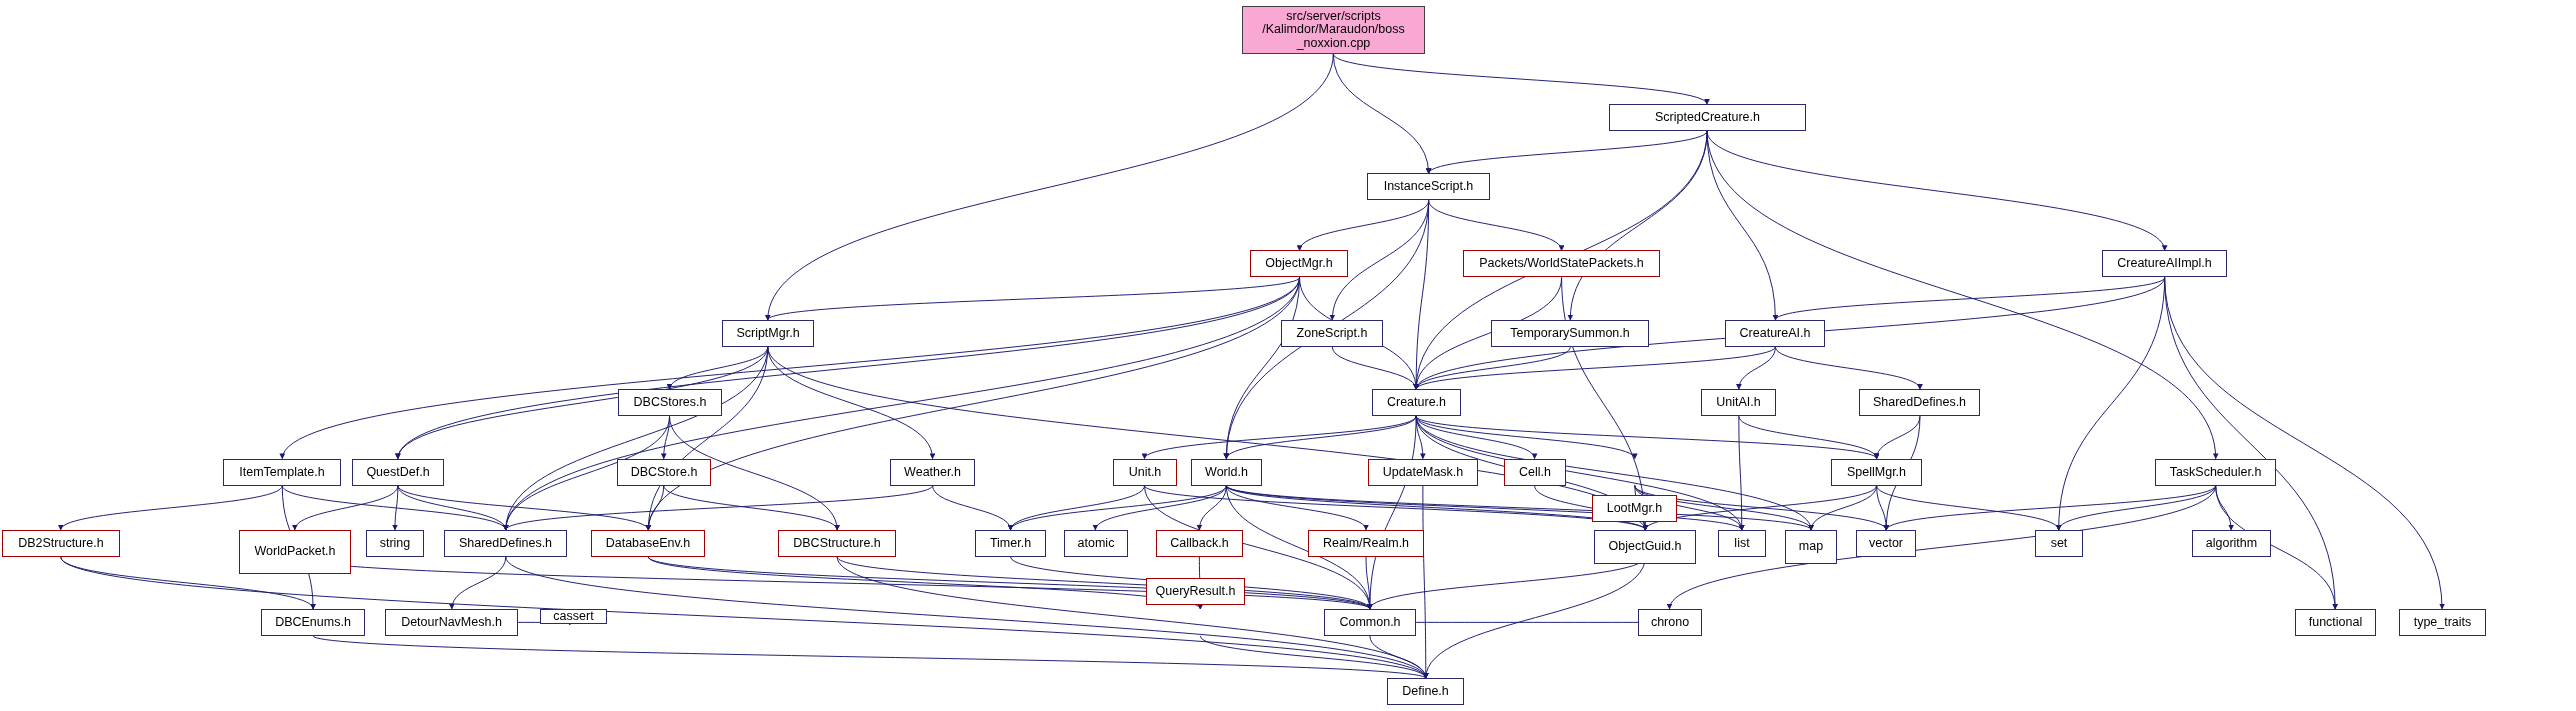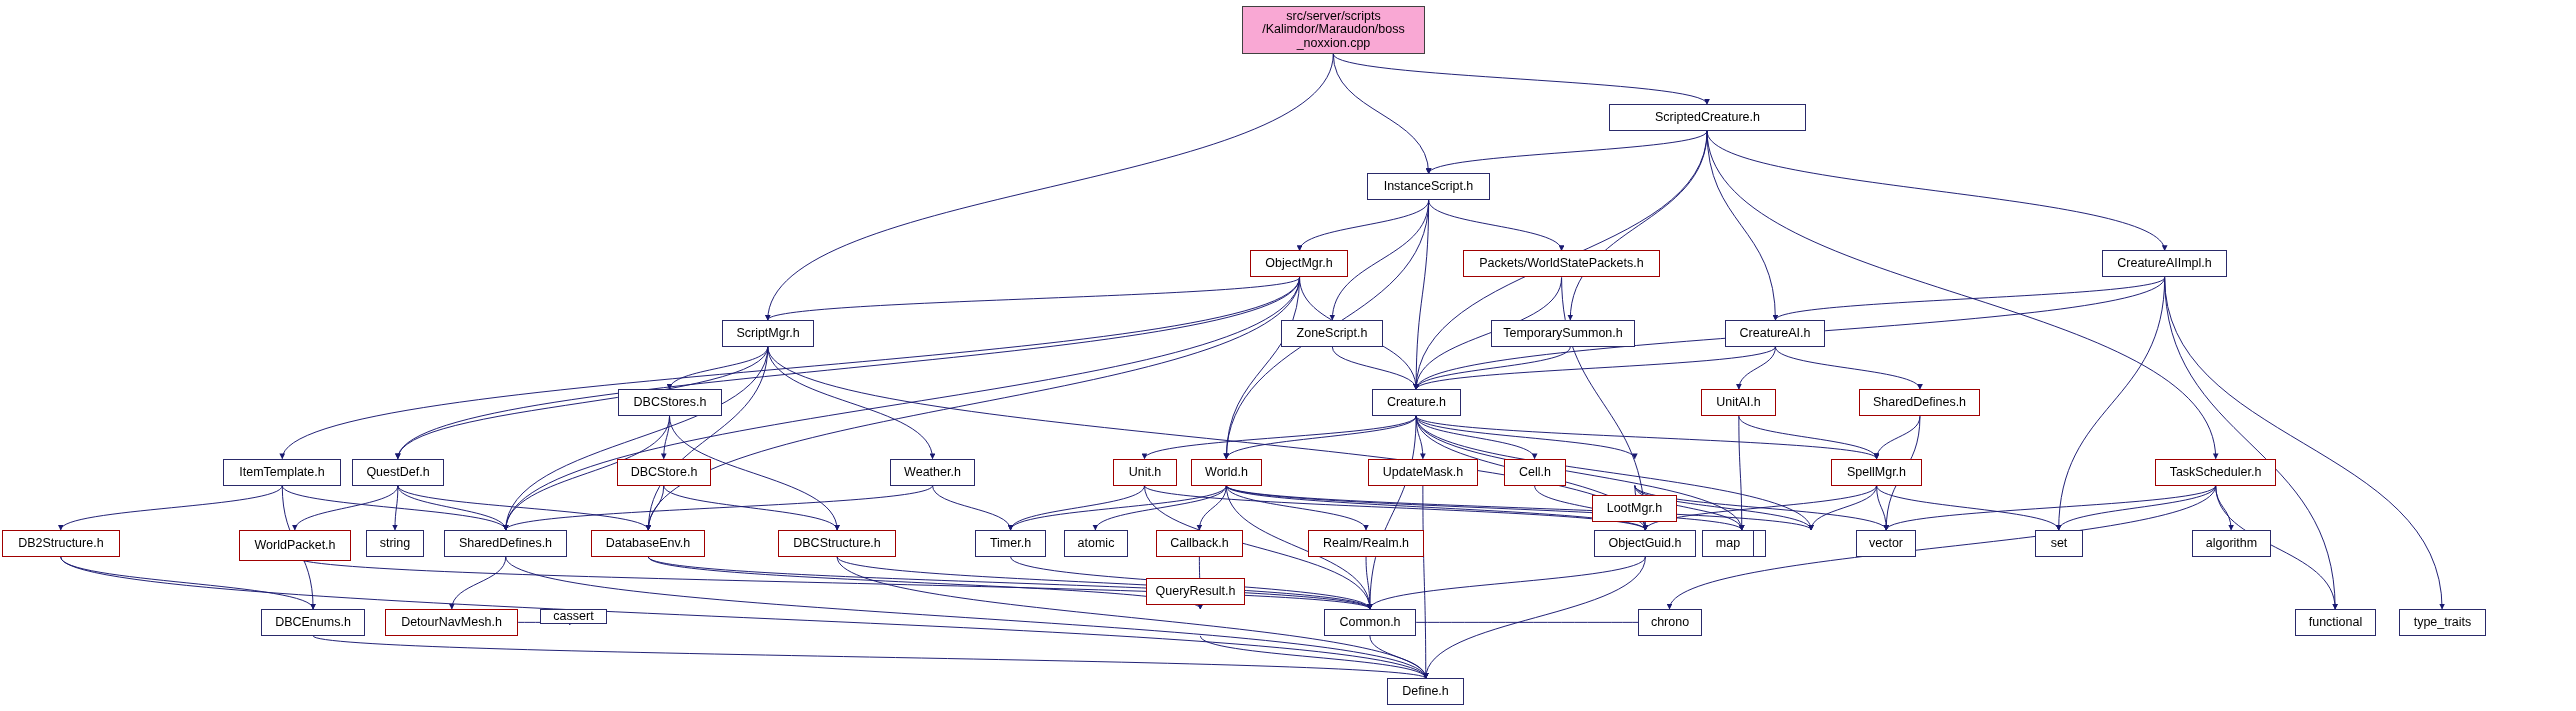--- a/index.html
+++ b/index.html
@@ -172,50 +172,50 @@
 <div class="node root" style="left: 1242px; top: 5.8px; width: 183px; height: 48px;">src/server/scripts
 /Kalimdor/Maraudon/boss
 _noxxion.cpp</div>
     <div class="node blue" style="left: 1609px; top: 104px; width: 197px; height: 27px;">ScriptedCreature.h</div>
     <div class="node blue" style="left: 1367px; top: 173px; width: 123px; height: 27px;">InstanceScript.h</div>
     <div class="node blue" style="left: 2102px; top: 250px; width: 125px; height: 27px;">CreatureAIImpl.h</div>
     <div class="node " style="left: 1250px; top: 250px; width: 98px; height: 27px;">ObjectMgr.h</div>
     <div class="node " style="left: 1463px; top: 250px; width: 197px; height: 27px;">Packets/WorldStatePackets.h</div>
     <div class="node blue" style="left: 722px; top: 320px; width: 92px; height: 27px;">ScriptMgr.h</div>
     <div class="node blue" style="left: 1281px; top: 320px; width: 102px; height: 27px;">ZoneScript.h</div>
-    <div class="node blue" style="left: 1491px; top: 320px; width: 144px; height: 27px;">TemporarySummon.h</div>
+    <div class="node blue" style="left: 1491px; top: 320px; width: 158px; height: 27px;">TemporarySummon.h</div>
     <div class="node blue" style="left: 1725px; top: 320px; width: 100px; height: 27px;">CreatureAI.h</div>
     <div class="node blue" style="left: 618px; top: 389px; width: 104px; height: 27px;">DBCStores.h</div>
     <div class="node blue" style="left: 1372px; top: 389px; width: 89px; height: 27px;">Creature.h</div>
     <div class="node " style="left: 1701px; top: 389px; width: 75px; height: 27px;">UnitAI.h</div>
     <div class="node " style="left: 1859px; top: 389px; width: 121px; height: 27px;">SharedDefines.h</div>
     <div class="node blue" style="left: 223px; top: 459px; width: 118px; height: 27px;">ItemTemplate.h</div>
     <div class="node blue" style="left: 352px; top: 459px; width: 92px; height: 27px;">QuestDef.h</div>
     <div class="node " style="left: 617px; top: 459px; width: 94px; height: 27px;">DBCStore.h</div>
     <div class="node blue" style="left: 890px; top: 459px; width: 85px; height: 27px;">Weather.h</div>
     <div class="node " style="left: 1113px; top: 459px; width: 64px; height: 27px;">Unit.h</div>
     <div class="node " style="left: 1191px; top: 459px; width: 71px; height: 27px;">World.h</div>
     <div class="node " style="left: 1368px; top: 459px; width: 110px; height: 27px;">UpdateMask.h</div>
     <div class="node " style="left: 1504px; top: 459px; width: 62px; height: 27px;">Cell.h</div>
     <div class="node " style="left: 1592px; top: 459px; width: 85px; height: 27px; margin-top: 36px;">LootMgr.h</div>
     <div class="node " style="left: 1831px; top: 459px; width: 91px; height: 27px;">SpellMgr.h</div>
     <div class="node " style="left: 2155px; top: 459px; width: 121px; height: 27px;">TaskScheduler.h</div>
     <div class="node " style="left: 1.9px; top: 530px; width: 118px; height: 27px;">DB2Structure.h</div>
-    <div class="node " style="left: 239px; top: 530px; width: 112px; height: 31px;">WorldPacket.h</div>
+    <div class="node " style="left: 239px; top: 530px; width: 112px; height: 44px;">WorldPacket.h</div>
     <div class="node blue" style="left: 366px; top: 530px; width: 58px; height: 27px;">string</div>
     <div class="node blue" style="left: 444px; top: 530px; width: 123px; height: 27px;">SharedDefines.h</div>
     <div class="node " style="left: 591px; top: 530px; width: 114px; height: 27px;">DatabaseEnv.h</div>
     <div class="node " style="left: 778px; top: 530px; width: 118px; height: 27px;">DBCStructure.h</div>
     <div class="node blue" style="left: 975px; top: 530px; width: 71px; height: 27px;">Timer.h</div>
     <div class="node blue" style="left: 1064px; top: 530px; width: 64px; height: 27px;">atomic</div>
     <div class="node " style="left: 1156px; top: 530px; width: 87px; height: 27px;">Callback.h</div>
     <div class="node " style="left: 1308px; top: 530px; width: 116px; height: 27px;">Realm/Realm.h</div>
-    <div class="node blue" style="left: 1594px; top: 530px; width: 102px; height: 27px;">ObjectGuid.h</div>
+    <div class="node blue" style="left: 1594px; top: 530px; width: 102px; height: 34px;">ObjectGuid.h</div>
     <div class="node blue" style="left: 1718px; top: 530px; width: 48px; height: 27px;">list</div>
-    <div class="node blue" style="left: 1702px; top: 530px; width: 52px; height: 27px;">map</div>
+    <div class="node blue" style="left: 1785px; top: 530px; width: 52px; height: 34px;">map</div>
     <div class="node blue" style="left: 1856px; top: 530px; width: 60px; height: 27px;">vector</div>
     <div class="node blue" style="left: 2035px; top: 530px; width: 48px; height: 27px;">set</div>
     <div class="node blue" style="left: 2192px; top: 530px; width: 79px; height: 27px;">algorithm</div>
     <div class="node blue" style="left: 261px; top: 609px; width: 104px; height: 27px;">DBCEnums.h</div>
     <div class="node " style="left: 385px; top: 609px; width: 133px; height: 27px;">DetourNavMesh.h</div>
     <div class="node blue" style="left: 540px; top: 609px; width: 67px; height: 15px;">cassert</div>
     <div class="node " style="left: 1146px; top: 578px; width: 99px; height: 27px;">QueryResult.h</div>
     <div class="node blue" style="left: 1324px; top: 609px; width: 92px; height: 27px;">Common.h</div>
     <div class="node blue" style="left: 1638px; top: 609px; width: 64px; height: 27px;">chrono</div>
     <div class="node blue" style="left: 2295px; top: 609px; width: 81px; height: 27px;">functional</div>

